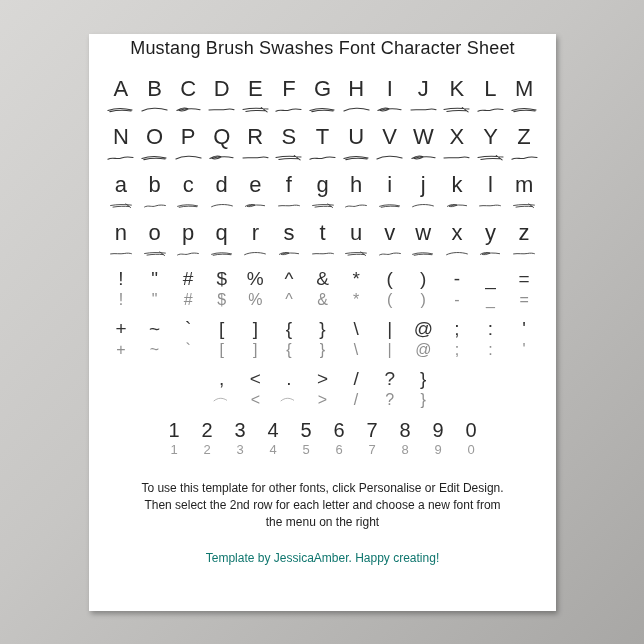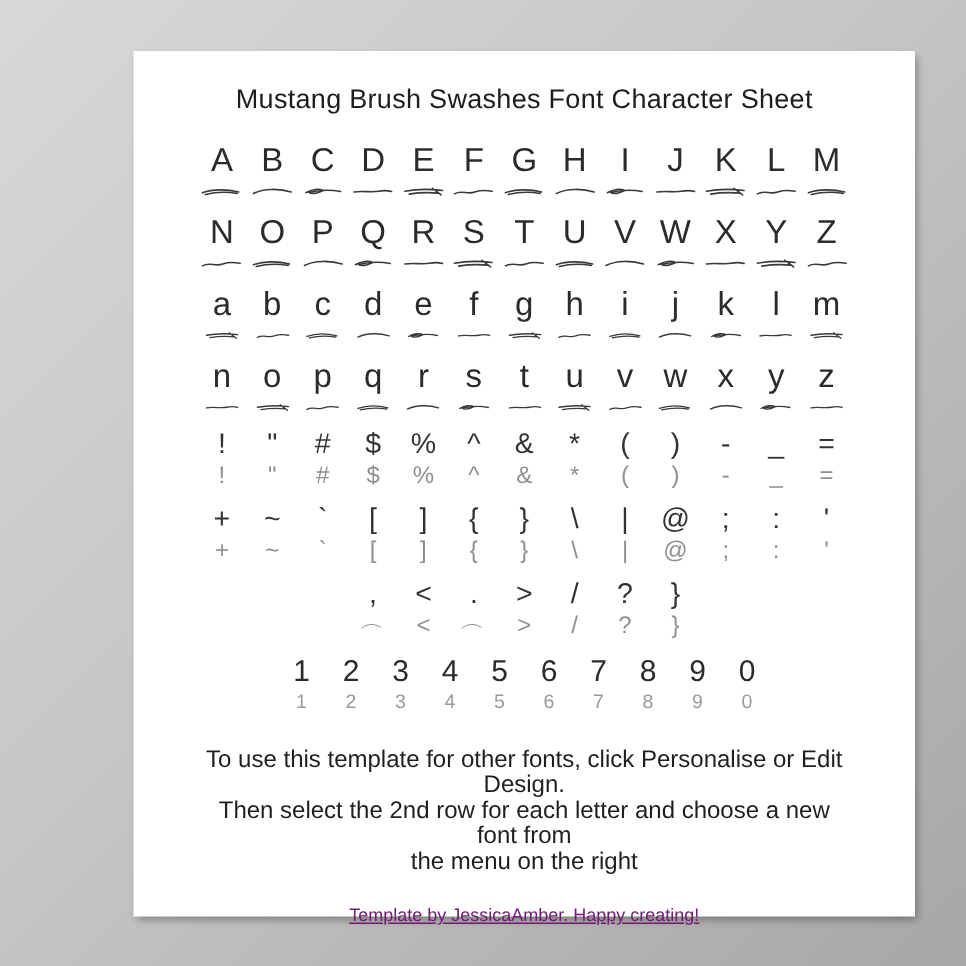--- a/index.html
+++ b/index.html
@@ -13,26 +13,26 @@
   .scene {
     position: relative;
     width: 644px;
     height: 644px;
     background: linear-gradient(135deg, #d9d8d6 0%, #c7c6c4 45%, #a8a7a5 100%);
   }
   .poster {
     position: absolute;
     left: 89px;
     top: 34px;
-    width: 521px;
+    width: 467px;
     height: 577px;
     background: #ffffff;
     box-shadow: 2px 3px 5px rgba(0,0,0,0.30);
     box-sizing: border-box;
-    padding-top: 22px;
+    padding-top: 4px;
     text-align: center;
   }
   .title {
     margin: 0;
     font-size: 18px;
     font-weight: 500;
     color: #1d1d1d;
     letter-spacing: 0.2px;
   }
   .subtitle {
@@ -92,30 +92,29 @@
   .swash path {
     fill: none;
     stroke: #3a3a3a;
     stroke-width: 1.1;
     stroke-linecap: round;
   }
   .swash.arc path { stroke: #8f8f8f; stroke-width: 1; }
   .instructions {
     margin: 22px auto 0 auto;
     width: 430px;
-    font-size: 16px;
+    font-size: 12px;
     line-height: 17px;
     color: #1f1f1f;
     white-space: pre-line;
   }
   .credit {
     margin-top: 20px;
     font-size: 12px;
-    color: #701a75;
-    text-decoration: underline;
+    color: #0f766e;
   }
 </style>
 </head>
 <body>
 
 <div class="scene">
   <div class="poster">
     <h1 class="title">Mustang Brush Swashes Font Character Sheet</h1>
     <div class="grid" id="char-grid">
         <div class="crow letters">

